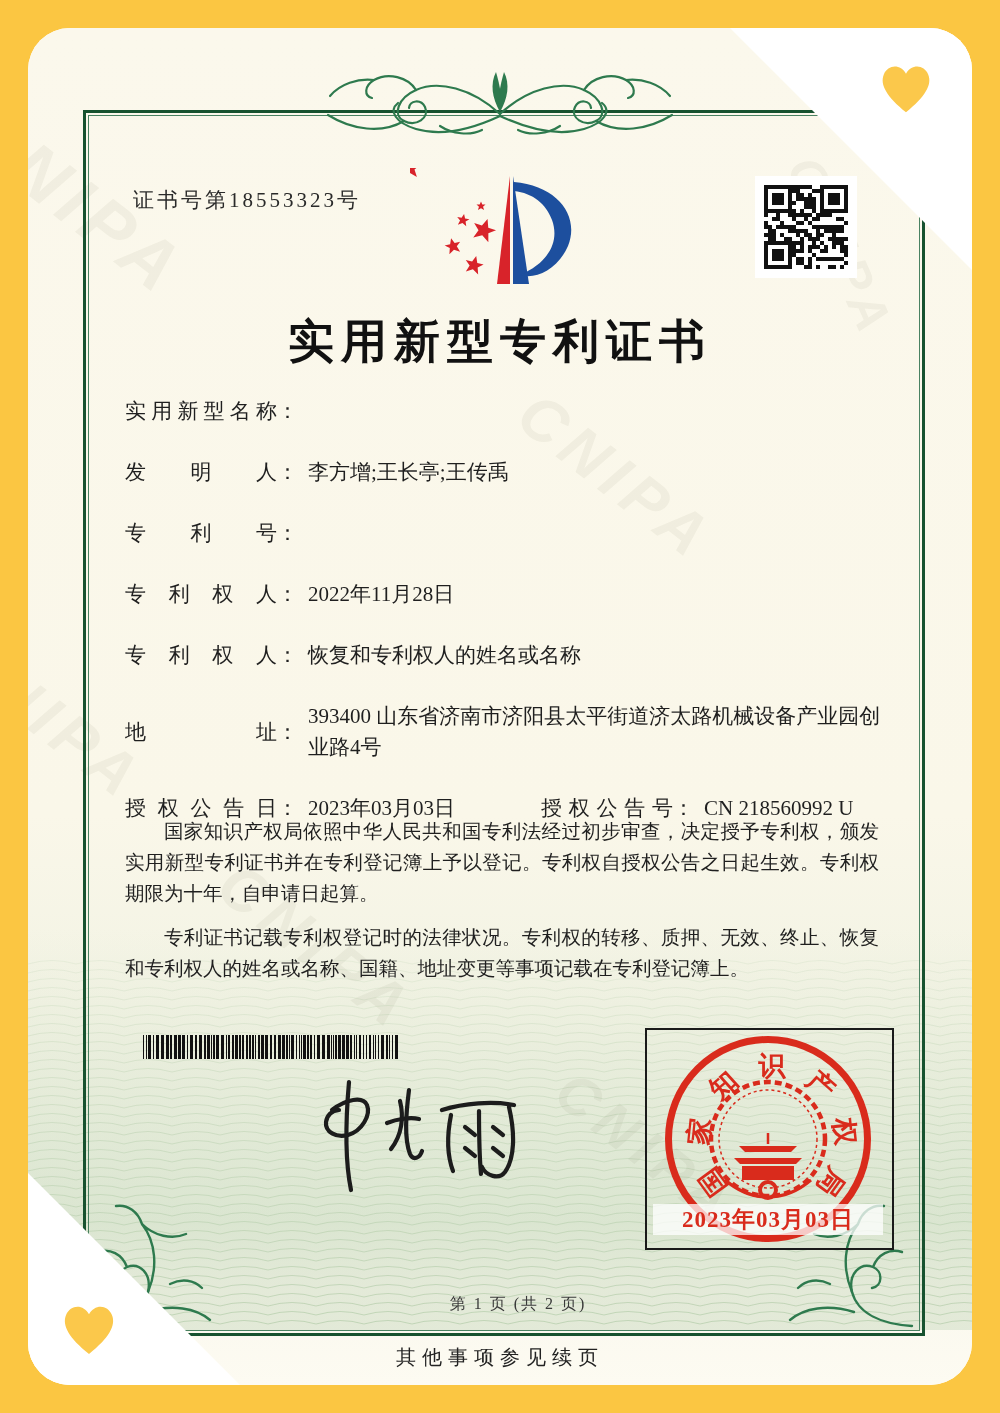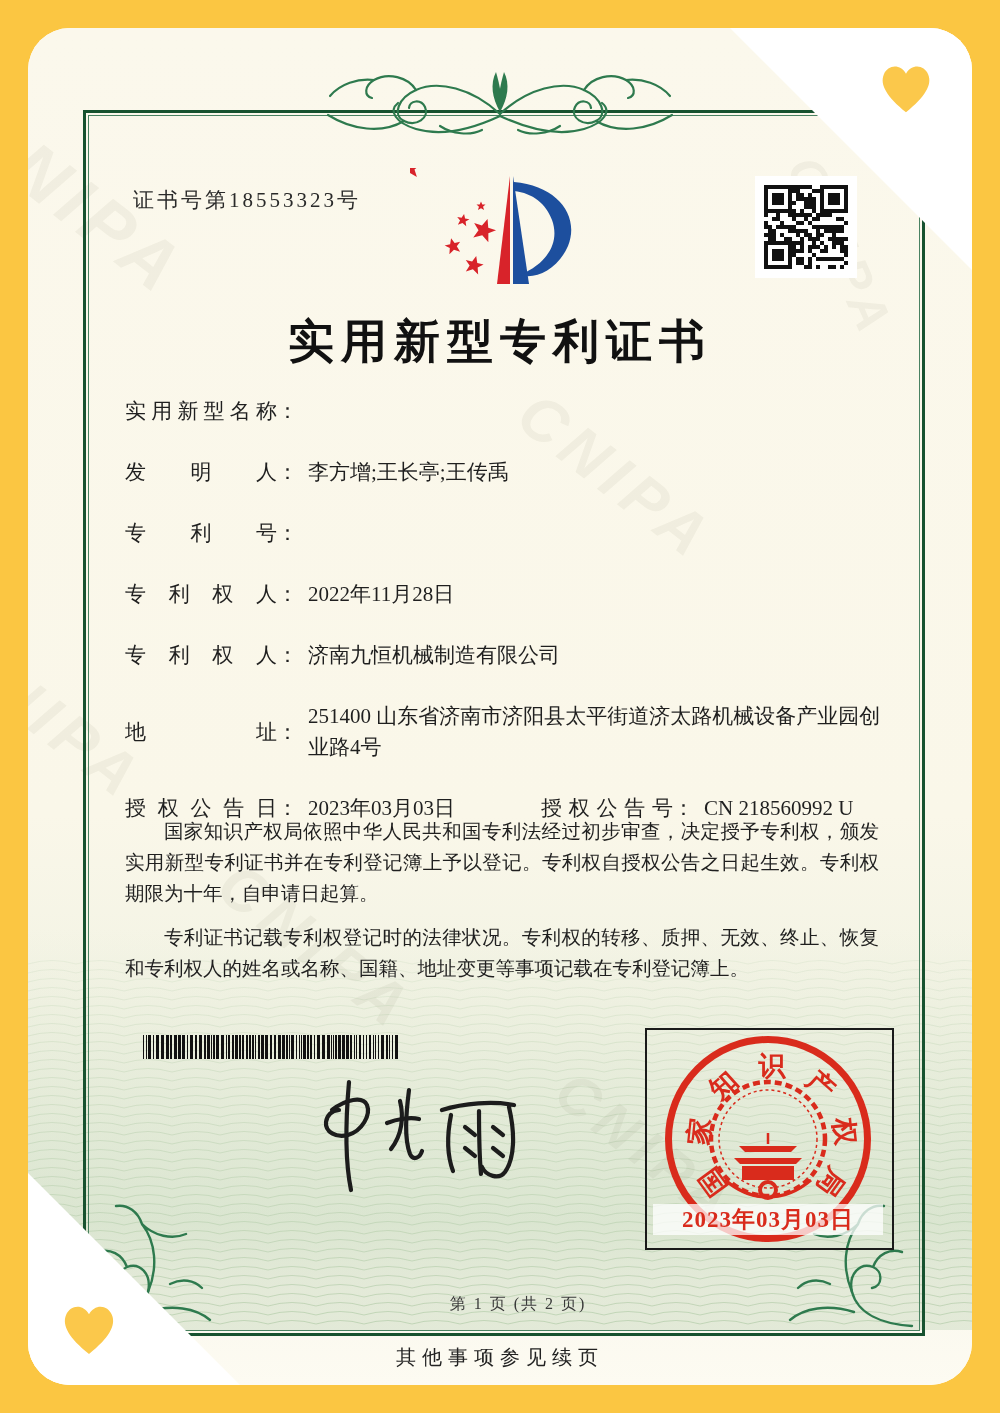--- a/index.html
+++ b/index.html
@@ -446,26 +446,26 @@
         <span class="fcolon">：</span>
       </div>
     <div class="frow">
         <span class="flabel">专利权人</span>
         <span class="fcolon">：</span>
         <span class="fvalue">2022年11月28日</span>
       </div>
     <div class="frow">
         <span class="flabel">专利权人</span>
         <span class="fcolon">：</span>
-        <span class="fvalue">济南九恒机械制造有限公司</span>
+        <span class="fvalue">恢复和专利权人的姓名或名称</span>
       </div>
     <div class="frow">
         <span class="flabel">地址</span>
         <span class="fcolon">：</span>
-        <span class="fvalue" style="width:600px;">251400 山东省济南市济阳县太平街道济太路机械设备产业园创业路4号</span>
+        <span class="fvalue" style="width:600px;">393400 山东省济南市济阳县太平街道济太路机械设备产业园创业路4号</span>
       </div>
     <div class="grow">
       <span class="flabel">授权公告日</span>
         <span class="fcolon">：</span>
         <span>2023年03月03日</span>
       <span class="gpair2">
           <span class="glabel2">授权公告号</span>
           <span class="fcolon">：</span>
           <span>CN 218560992 U</span>
         </span>

